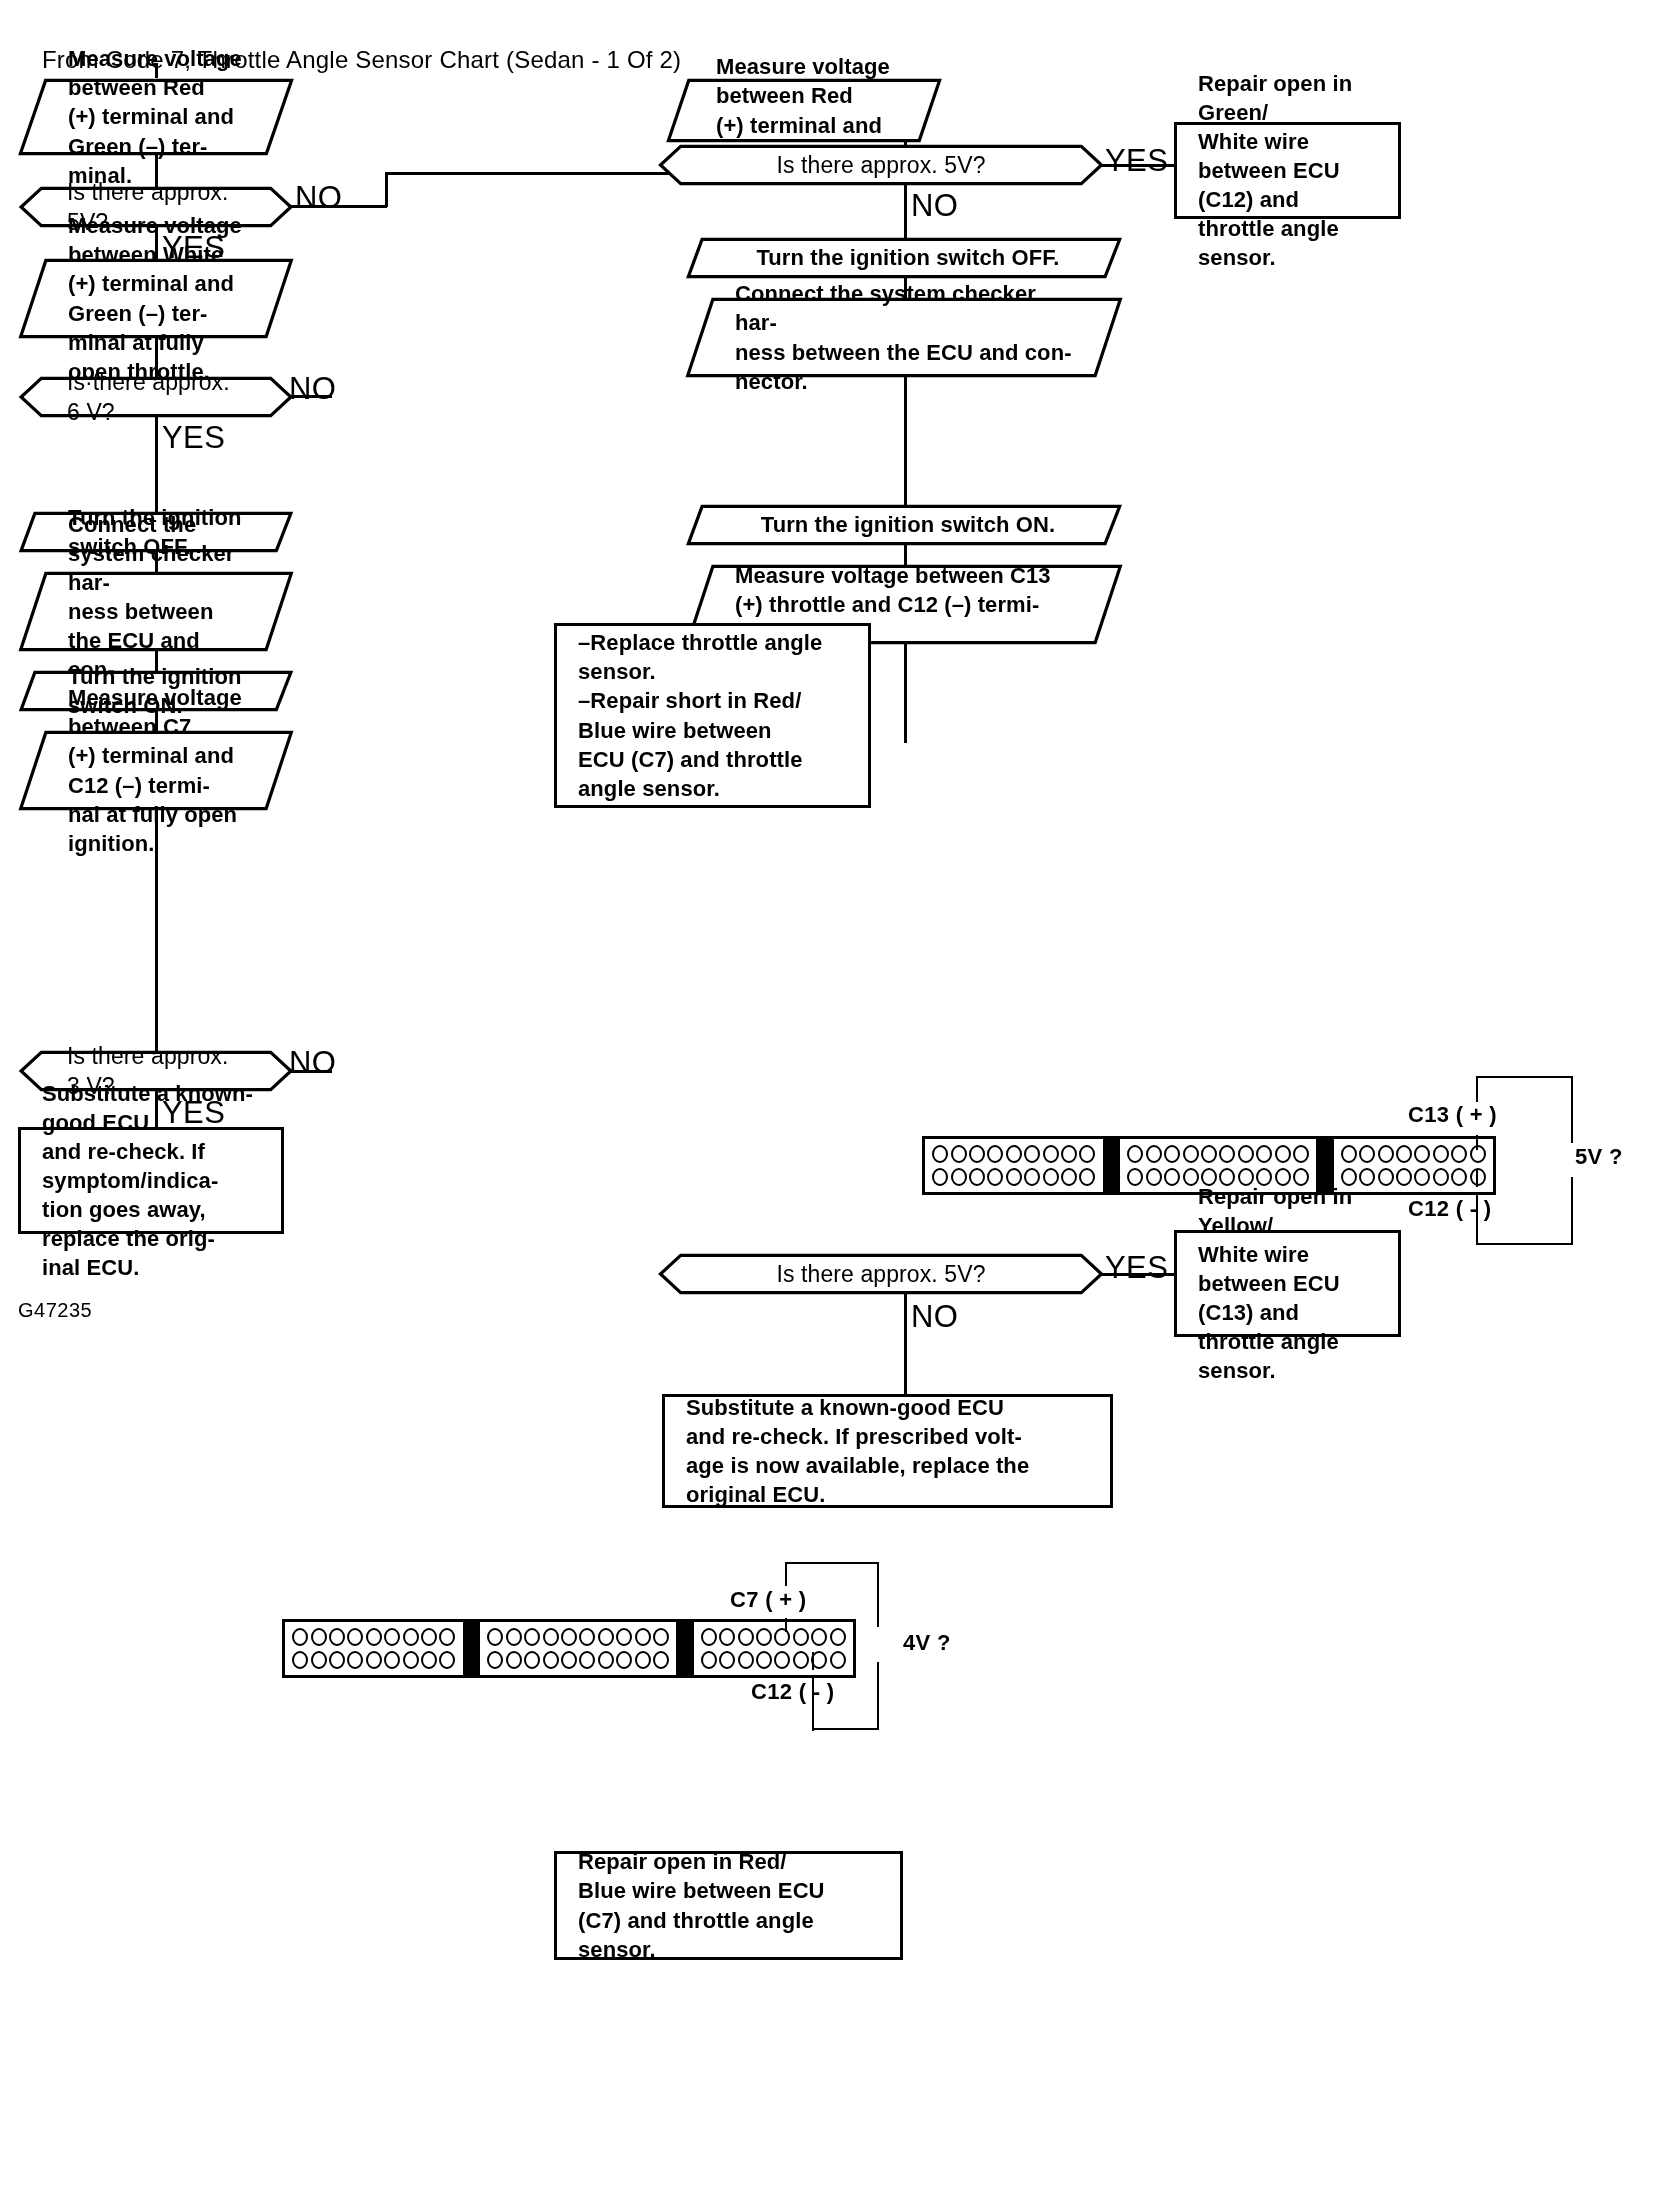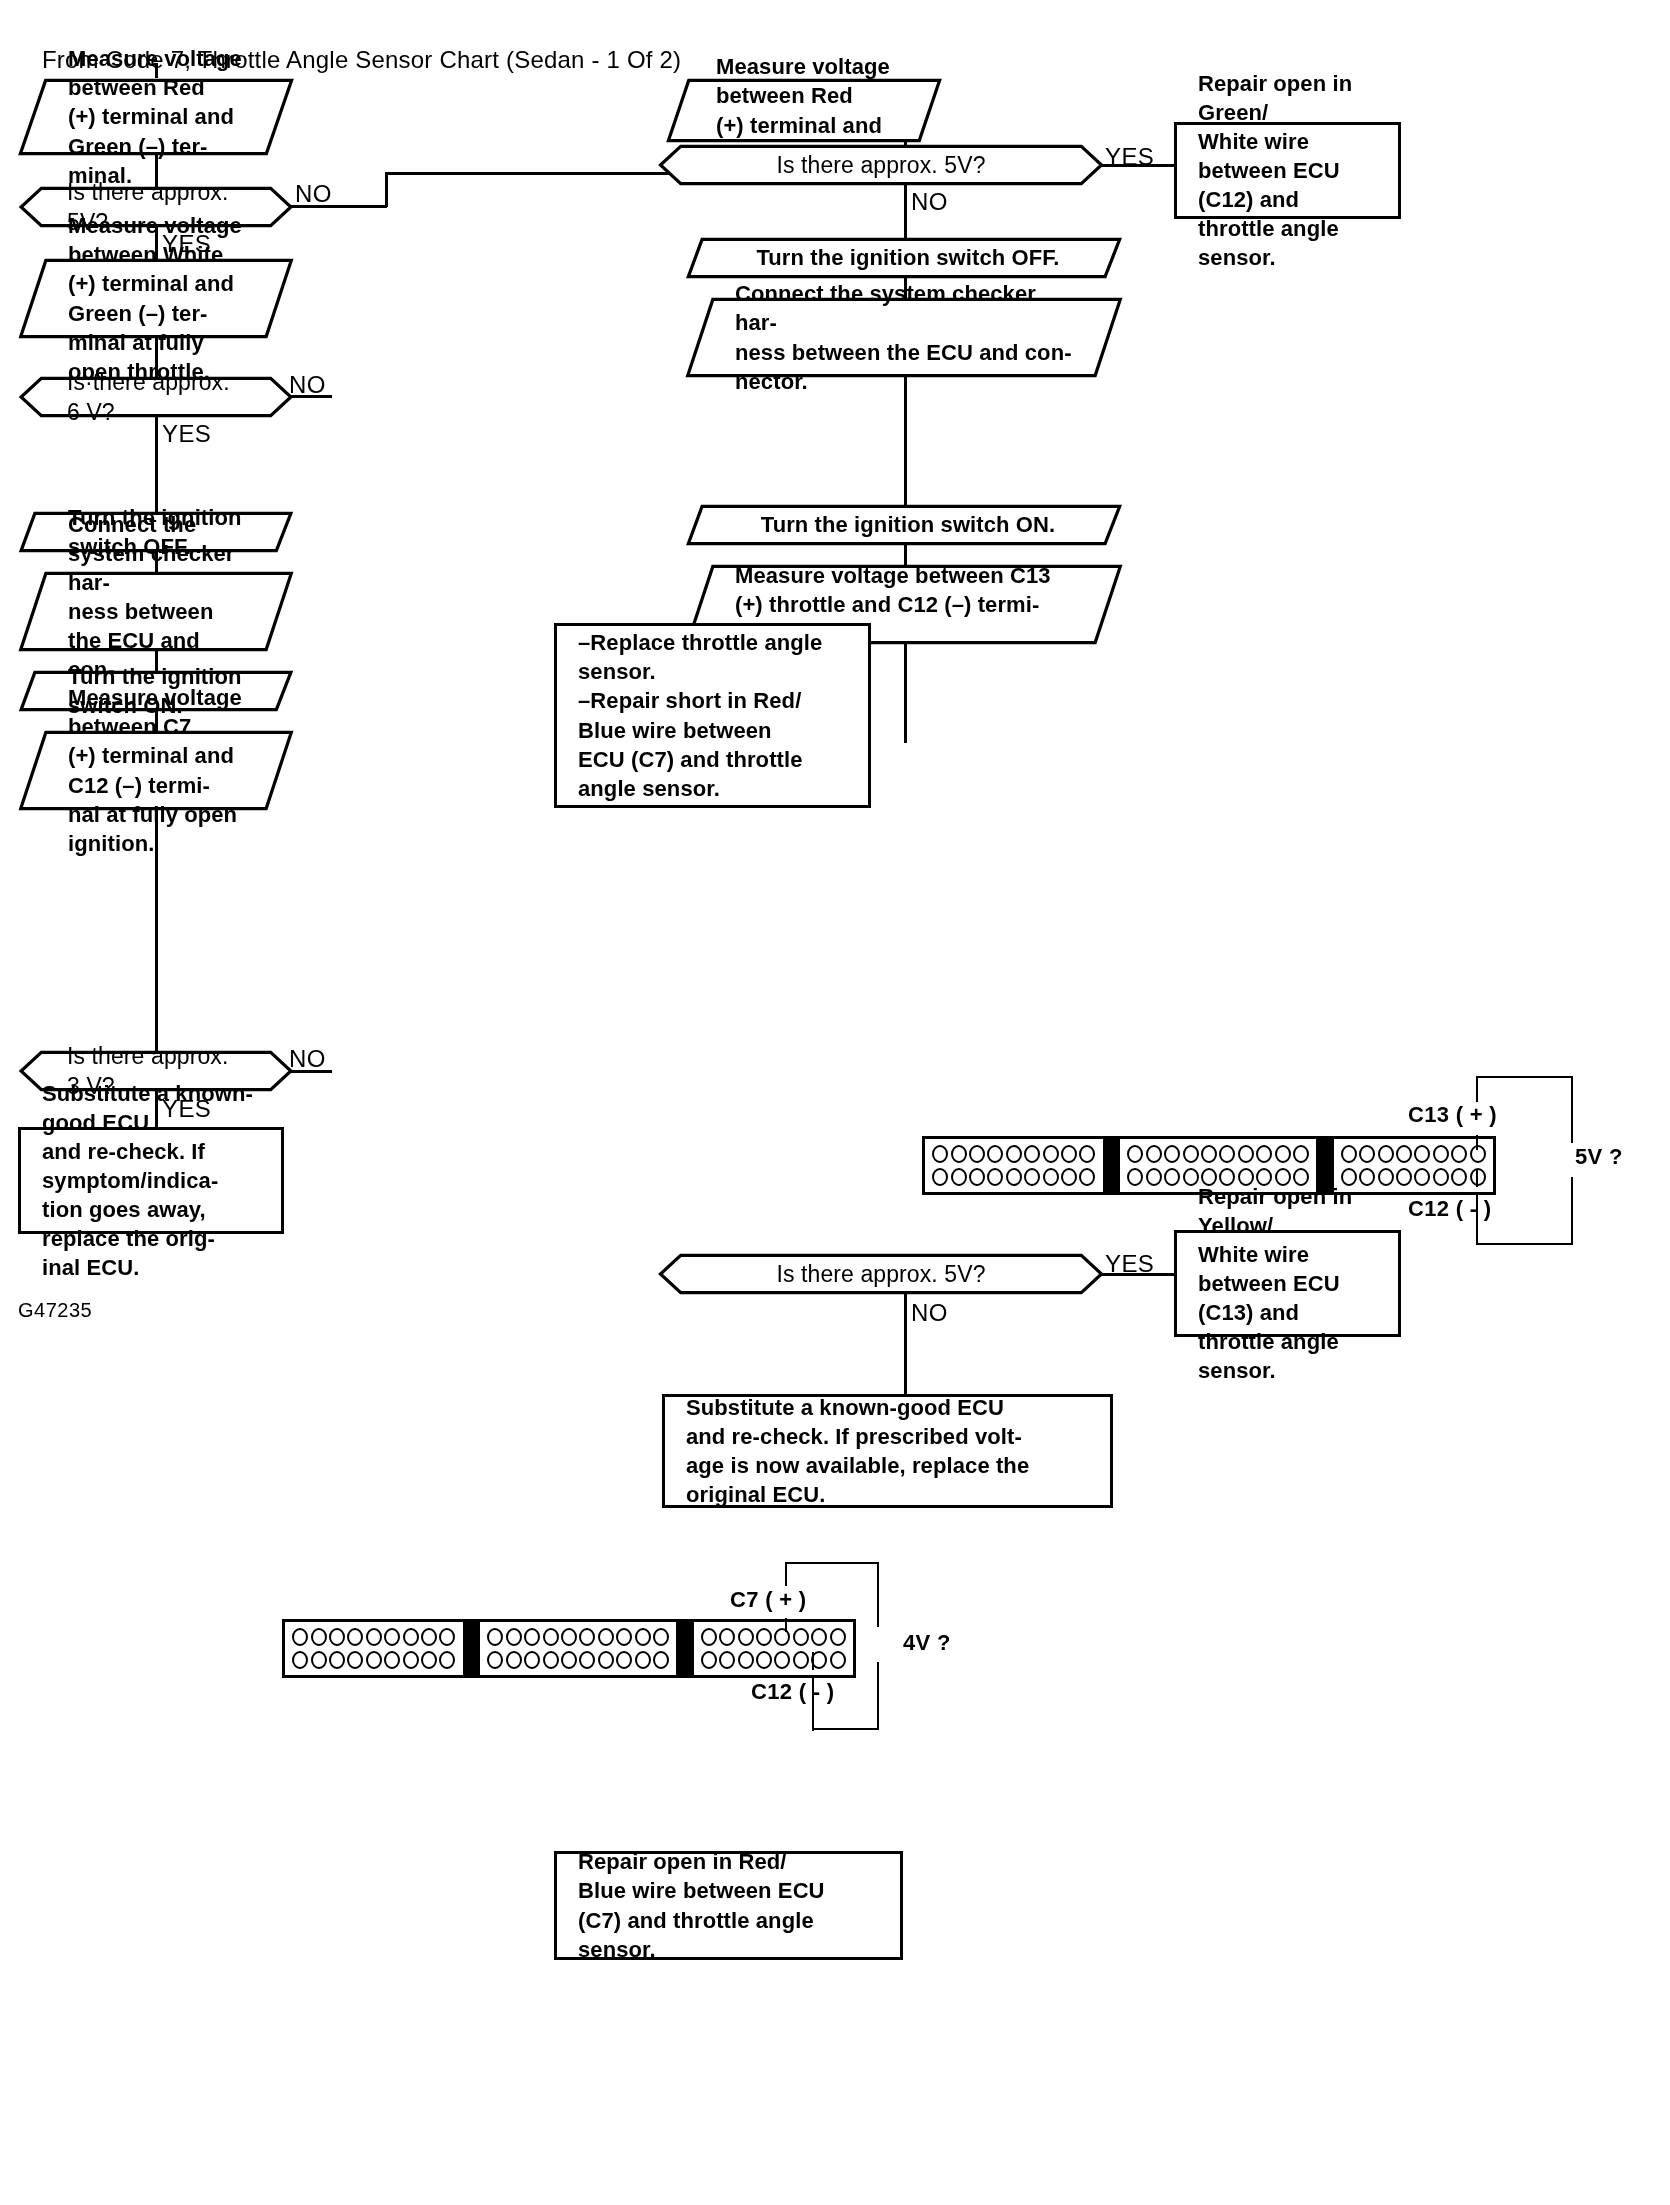--- a/index.html
+++ b/index.html
@@ -28,21 +28,21 @@
 
   
   .ln-v{position:absolute;background:#000;width:3.2px;}
   .ln-h{position:absolute;background:#000;height:3.2px;}
   .ln-v-thin{position:absolute;background:#000;width:2.4px;}
   .ln-h-thin{position:absolute;background:#000;height:2.4px;}
 
   
   .blabel{
     position:absolute;
-    font-size:24px;
+    font-size:31px;
     font-weight:400;
     letter-spacing:0.4px;
     white-space:nowrap;
   }
 
   
   .shape{position:absolute;}
   .shape .txt{
     position:absolute;
     left:0;top:0;right:0;bottom:0;

